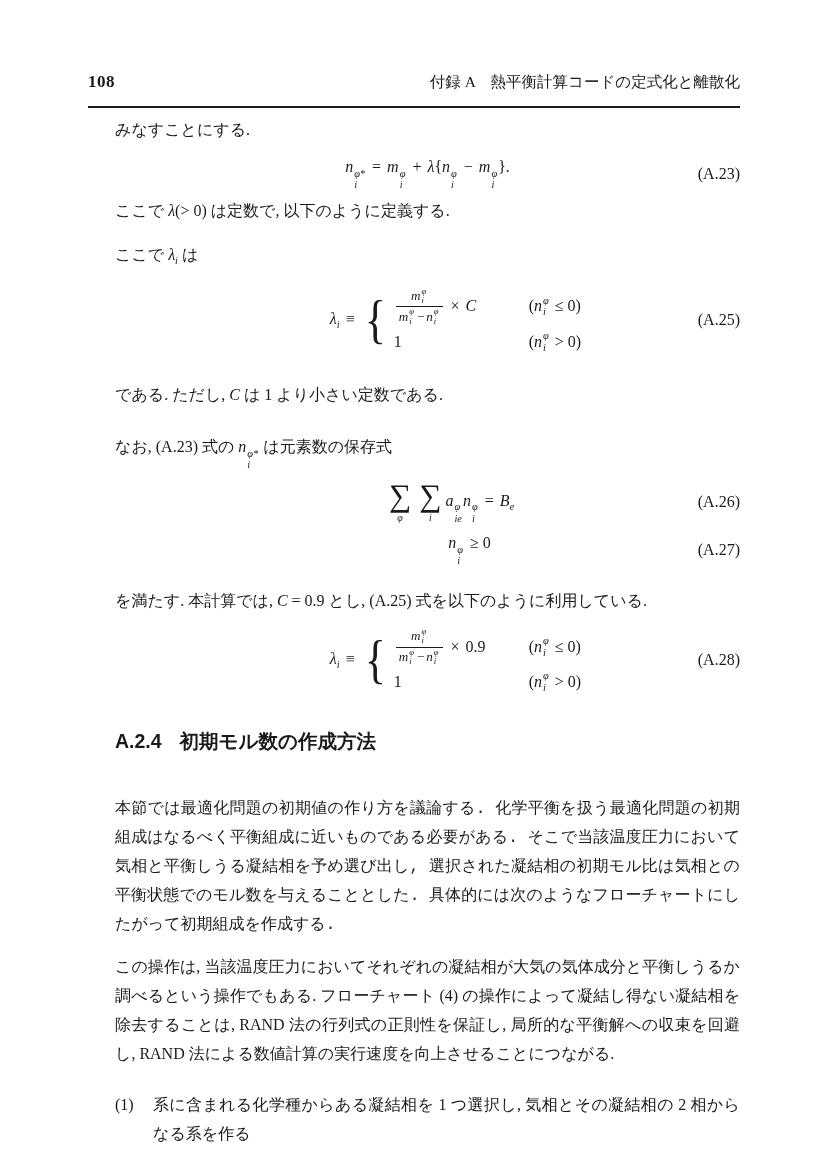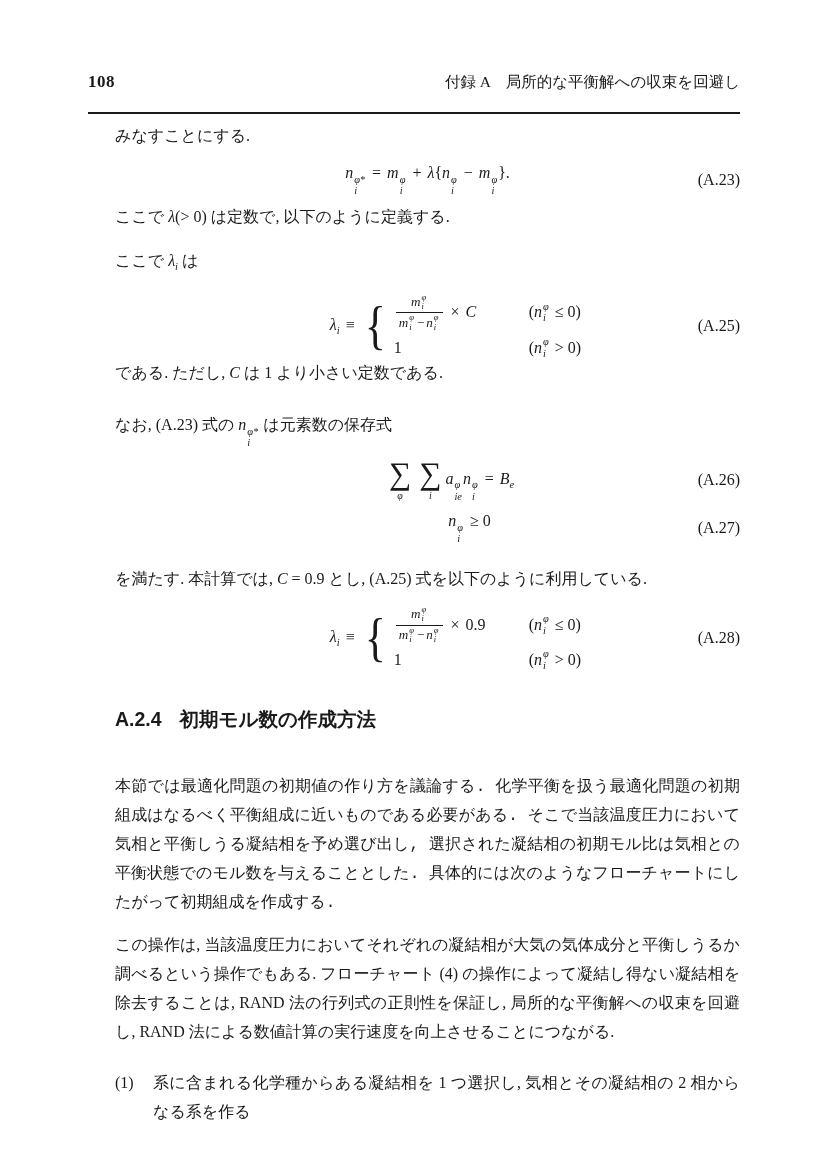--- a/index.html
+++ b/index.html
@@ -3,31 +3,31 @@
 <meta charset="utf-8">
 <style>
   html,body { margin:0; padding:0; background:#e8e8e8; }
   .page {
     width:826px; height:1169px; margin:0 auto; background:#ffffff; color:#1a1a1a;
     font-family:"Liberation Serif","DejaVu Serif",serif; font-size:16px;
     box-sizing:border-box; padding:72px 86px 0 88px; overflow:hidden; position:relative;
   }
   
   .header { display:flex; justify-content:space-between; align-items:baseline;
-    border-bottom:2px solid #1a1a1a; padding-bottom:19px; }
+    border-bottom:2px solid #1a1a1a; padding-bottom:13px; }
   .pagenum { font-weight:bold; font-size:17px; letter-spacing:0.5px; }
   .headtitle { font-size:15.5px; }
   
   .content { padding-left:27px; }
   .bpara { margin:0; line-height:29px; text-align:justify; }
   .oneline { line-height:28px; text-align:left; }
   .p-minasu { margin-top:8px; }
   .p-lambda { margin-top:6px; }
   .p-lambdai { margin-top:16px; }
-  .p-dearu { margin-top:0; }
+  .p-dearu { margin-top:28px; }
   .p-nao { margin-top:24px; }
   .p-mitasu { margin-top:20px; }
   
   .eqrow { position:relative; text-align:center; }
   .eq-a23 { margin-top:14px; }
   .eq-a24 { margin-top:16px; }
   .eq-a25 { margin-top:12px; }
   .eq-a26 { margin-top:10px; }
   .eq-a27 { margin-top:10px; }
   .eq-a28 { margin-top:12px; }
@@ -70,21 +70,21 @@
   .li-label { width:38px; flex:none; }
   .li-body { flex:1; text-align:justify; }
 </style>
 </head>
 <body>
 
 <div class="page">
 
   <div class="header">
     <span class="pagenum">108</span>
-    <span class="headtitle">付録 A　局所的な平衡解への収束を回避し</span>
+    <span class="headtitle">付録 A　熱平衡計算コードの定式化と離散化</span>
   </div>
 
   <div class="content">
 
     <p class="bpara oneline p-minasu">みなすことにする.</p>
 
     <div class="eqrow eq-a23">
       <span class="eqbody"><span class="grp"><span class="it">n</span><span class="ss">
               <span class="it">φ*</span>
               <span class="it">i</span>

